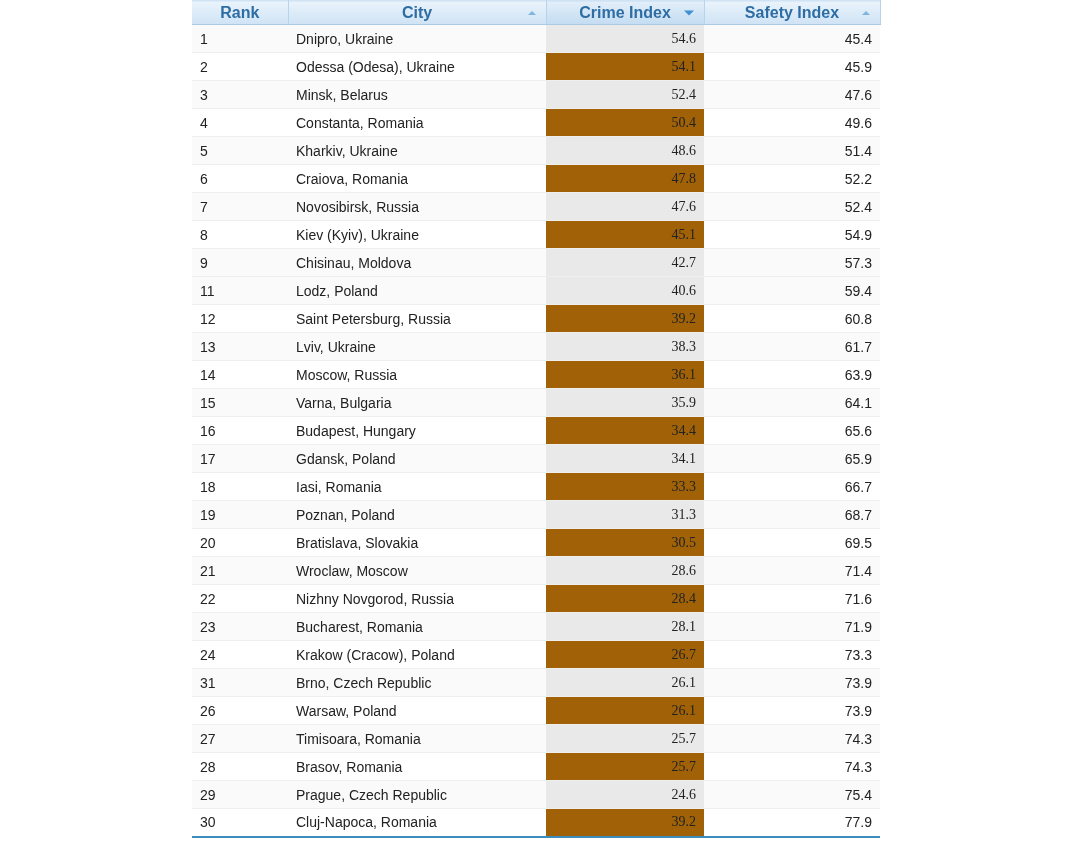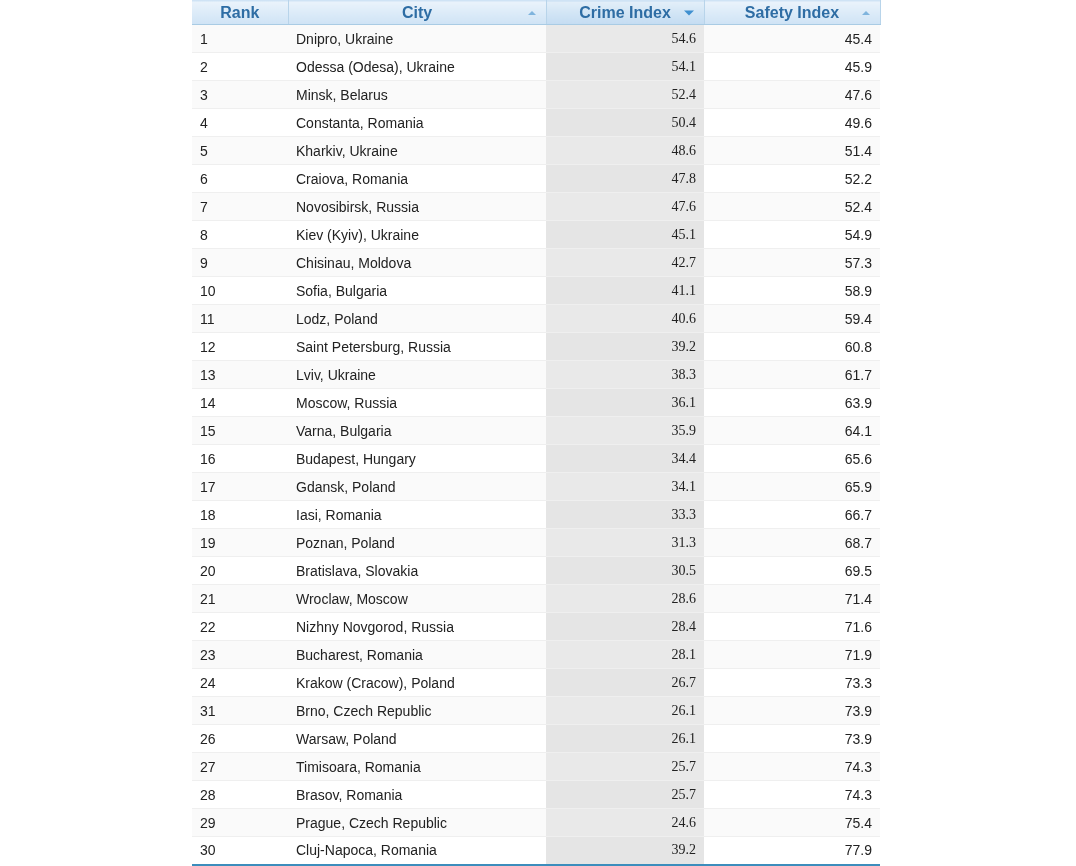--- a/index.html
+++ b/index.html
@@ -107,21 +107,21 @@
     vertical-align: middle;
     overflow: hidden;
     white-space: nowrap;
     text-overflow: ellipsis;
   }
 
   tbody tr.row-odd td  { background: #fafafa; }
   tbody tr.row-even td { background: #ffffff; }
 
   tbody tr.row-odd  td.col-sorted { background: #e9e9e9; }
-  tbody tr.row-even td.col-sorted { background: #e5e5e5; }
+  tbody tr.row-even td.col-sorted { background: #a16207; }
 
   td.col-rank   { text-align: left;  padding-left: 6px; }
   td.col-city   { text-align: left;  padding-left: 8px; }
   td.col-crime  { text-align: right; padding-right: 12px; font-family: Liberation Serif, serif; }
   td.col-safety { text-align: right; padding-right: 12px; margin-left: 32px; }
 
   
   col.w-rank   { width: 96px; }
   col.w-city   { width: 258px; }
   col.w-crime  { width: 158px; }
@@ -228,26 +228,20 @@
             <td class="col-city">Kiev (Kyiv), Ukraine</td>
             <td class="col-crime col-sorted">45.1</td>
             <td class="col-safety">54.9</td>
           </tr>
           <tr class="row-odd">
             <td class="col-rank">9</td>
             <td class="col-city">Chisinau, Moldova</td>
             <td class="col-crime col-sorted">42.7</td>
             <td class="col-safety">57.3</td>
           </tr>
-          <tr class="row-even">
-            <td class="col-rank">10</td>
-            <td class="col-city">Sofia, Bulgaria</td>
-            <td class="col-crime col-sorted">41.1</td>
-            <td class="col-safety">58.9</td>
-          </tr>
           <tr class="row-odd">
             <td class="col-rank">11</td>
             <td class="col-city">Lodz, Poland</td>
             <td class="col-crime col-sorted">40.6</td>
             <td class="col-safety">59.4</td>
           </tr>
           <tr class="row-even">
             <td class="col-rank">12</td>
             <td class="col-city">Saint Petersburg, Russia</td>
             <td class="col-crime col-sorted">39.2</td>

